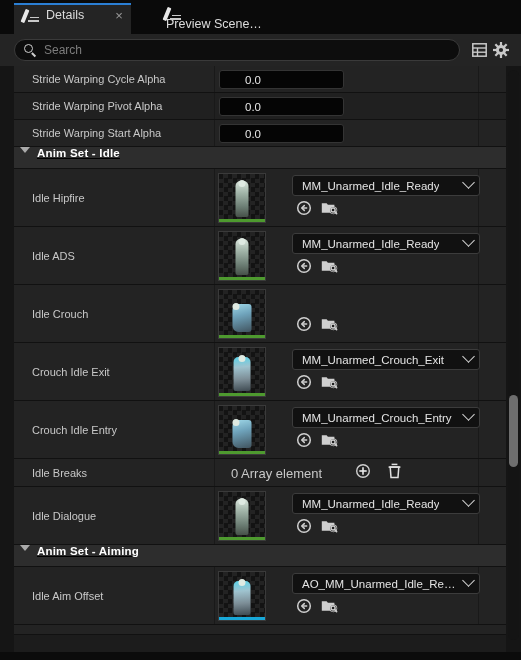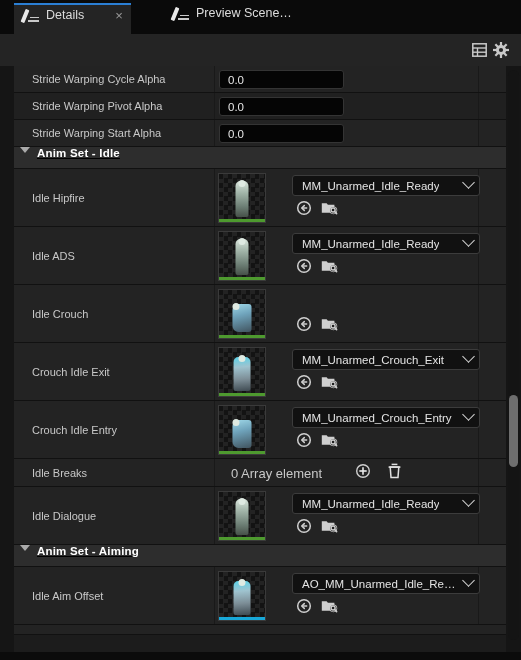--- a/index.html
+++ b/index.html
@@ -28,21 +28,21 @@
     padding: 4px 10px;
     font-size: 12.5px; color: #dcdcdc;
     white-space: nowrap;
   }
   .tab.active {
     left: 14px;
     background: #242424;
     border-top: 2px solid #2b7fd4;
     padding-right: 8px;
   }
-  .tab.t2 { left: 164px; background: transparent; }
+  .tab.t2 { left: 156px; background: transparent; flex-direction: column; }
   .tab.t3 { left: 352px; background: transparent; color: #d2d2d2; }
   .tab-label { line-height: 1; }
   .tab-close {
     margin-left: 24px; font-size: 13px; color: #9a9a9a;
     line-height: 1;
   }
   .doc-icon { display: inline-block; width: 15px; height: 14px; position: relative; }
   .doc-icon i {
     position: absolute; right: 0; height: 1.6px; background: #c9c9c9; display: block;
   }
@@ -141,21 +141,21 @@
     width: 1px; background: #191919;
   }
 
   
   .row.simple { height: 27px; }
   .numfield {
     position: absolute; left: 205px; top: 4px;
     width: 125px; height: 19px;
     background: #050505;
     border: 1px solid #343434; border-radius: 3px;
-    display: flex; align-items: center; padding-left: 8px;
+    display: flex; align-items: center; padding-left: 25px;
     font-size: 11.5px; color: #e6e6e6;
   }
 
   
   .section {
     position: relative; width: 492px; height: 22px;
     background: #2d2d2d;
     border-bottom: 1px solid #111;
     display: flex; align-items: flex-start; text-decoration: underline;
   }
@@ -293,20 +293,27 @@
           <i></i>
           <i></i>
           <i></i>
       </span>
       <span class="tab-label">Preview Scene…</span>
     </div>
 
   </div>
 
   <div class="searchrow">
+    <div class="searchbox">
+      <span class="mag">
+          <s></s>
+          <u></u>
+        </span>
+      <span class="search-ph">Search</span>
+    </div>
 
     <div class="icon-btn grid">
       <svg width="15" height="14" viewBox="0 0 15 14" aria-hidden="true">
         <rect x="0.8" y="0.8" width="13.4" height="12.4" fill="none" stroke="#c9c9c9" stroke-width="1.5"></rect>
         <line x1="0.8" y1="5" x2="14.2" y2="5" stroke="#c9c9c9" stroke-width="1.4"></line>
         <line x1="0.8" y1="9.2" x2="14.2" y2="9.2" stroke="#c9c9c9" stroke-width="1.4"></line>
         <line x1="5.5" y1="5" x2="5.5" y2="13.2" stroke="#c9c9c9" stroke-width="1.4"></line>
       </svg>
     </div>
 

